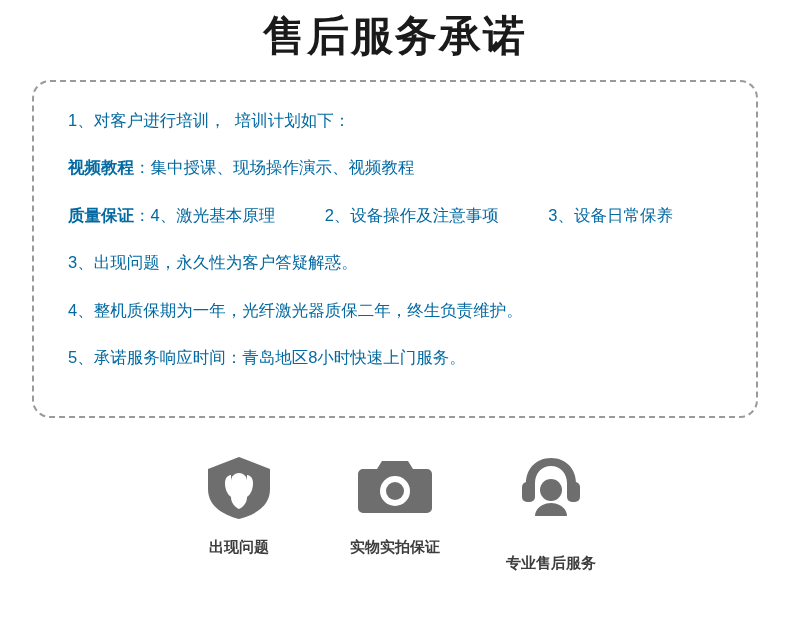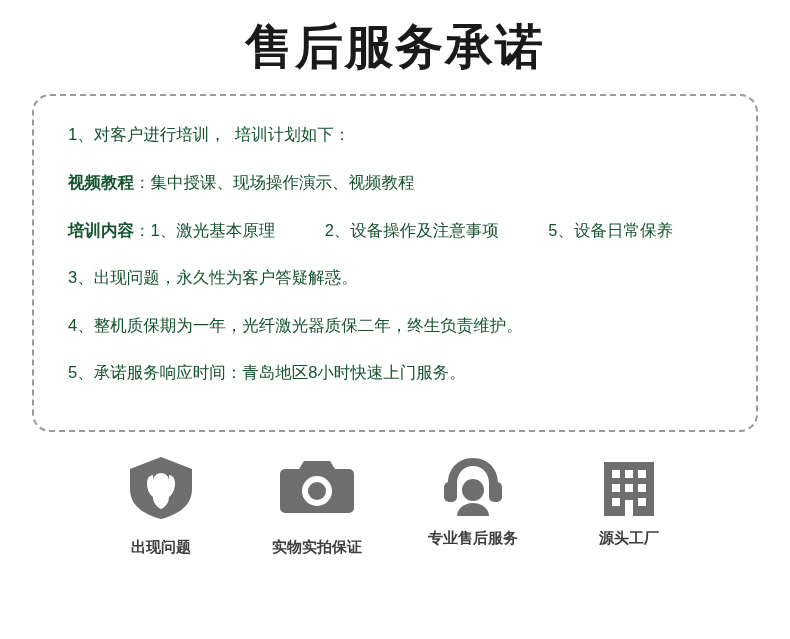--- a/index.html
+++ b/index.html
@@ -15,39 +15,39 @@
     overflow: hidden;
   }
   .page {
     position: relative;
     width: 790px;
     height: 639px;
     box-sizing: border-box;
   }
   .title {
     text-align: center;
-    font-size: 48px;
+    font-size: 42px;
     font-weight: bold;
     letter-spacing: 2px;
     color: #1a1a1a;
-    padding-top: 16px;
+    padding-top: 9px;
     line-height: 1.3;
   }
   .panel {
     margin: 16px 32px 0 32px;
     border: 2px dashed #9a9a9a;
     border-radius: 18px;
     padding: 26px 34px 22px 34px;
     box-sizing: border-box;
     height: 338px;
   }
   .line {
     font-size: 16.5px;
     line-height: 1.55;
-    color: #14532d;
+    color: #0369a1;
     margin: 0 0 22px 0;
     white-space: pre;
   }
   .line:last-child {
     margin-bottom: 0;
   }
   .line.bold-lead .lead {
     font-weight: bold;
   }
   .line.bold-all {
@@ -76,37 +76,37 @@
     justify-content: center;
   }
   .feature .label {
     margin-top: 14px;
     font-size: 15px;
     font-weight: bold;
     color: #3d3d3d;
     white-space: nowrap;
   }
   .feature.lower .label {
-    margin-top: 5px;
+    margin-top: 30px;
   }
   svg { display: block; }
 </style>
 </head>
 <body>
 
 <div class="page">
 
   <div class="title">售后服务承诺</div>
 
   <div class="panel">
     <p class="line">1、对客户进行培训，  培训计划如下：</p>
 
     <p class="line bold-lead"><span class="lead">视频教程</span><span>：集中授课、现场操作演示、视频教程</span></p>
 
-    <p class="line bold-lead"><span class="lead">培训内容</span><span>：1、激光基本原理　　　2、设备操作及注意事项　　　5、设备日常保养</span></p>
+    <p class="line bold-lead"><span class="lead">质量保证</span><span>：4、激光基本原理　　　2、设备操作及注意事项　　　3、设备日常保养</span></p>
 
     <p class="line">3、出现问题，永久性为客户答疑解惑。</p>
     <p class="line bold-all">4、整机质保期为一年，光纤激光器质保二年，终生负责维护。</p>
     <p class="line bold-all">5、承诺服务响应时间：青岛地区8小时快速上门服务。</p>
   </div>
 
   <div class="features">
 
 
     <div class="feature">
@@ -138,34 +138,15 @@
           <path d="M31 2 C16 2 6 13 6 27 v10 h9 V27 c0 -10 7 -17 16 -17 s16 7 16 17 v10 h9 V27 C56 13 46 2 31 2 z" fill="#6e6e6e"></path>
           <rect x="2" y="26" width="13" height="20" rx="5" fill="#6e6e6e"></rect>
           <rect x="47" y="26" width="13" height="20" rx="5" fill="#6e6e6e"></rect>
           <circle cx="31" cy="34" r="11" fill="#6e6e6e"></circle>
           <path d="M31 47 c-9 0 -16 6 -16 13 h32 c0 -7 -7 -13 -16 -13 z" fill="#6e6e6e"></path>
         </svg>
       </div>
       <div class="label">专业售后服务</div>
     </div>
 
-    <div class="feature lower">
-      <div class="icon">
-        <svg width="58" height="60" viewBox="0 0 58 60">
-          <rect x="4" y="4" width="50" height="54" fill="#6e6e6e"></rect>
-          <g fill="#ffffff">
-            <rect x="12" y="12" width="8" height="8"></rect>
-            <rect x="25" y="12" width="8" height="8"></rect>
-            <rect x="38" y="12" width="8" height="8"></rect>
-            <rect x="12" y="26" width="8" height="8"></rect>
-            <rect x="25" y="26" width="8" height="8"></rect>
-            <rect x="38" y="26" width="8" height="8"></rect>
-            <rect x="12" y="40" width="8" height="8"></rect>
-            <rect x="38" y="40" width="8" height="8"></rect>
-            <rect x="25" y="42" width="8" height="16"></rect>
-          </g>
-        </svg>
-      </div>
-      <div class="label">源头工厂</div>
-    </div>
 
   </div>
 </div>
 
 </body></html>

